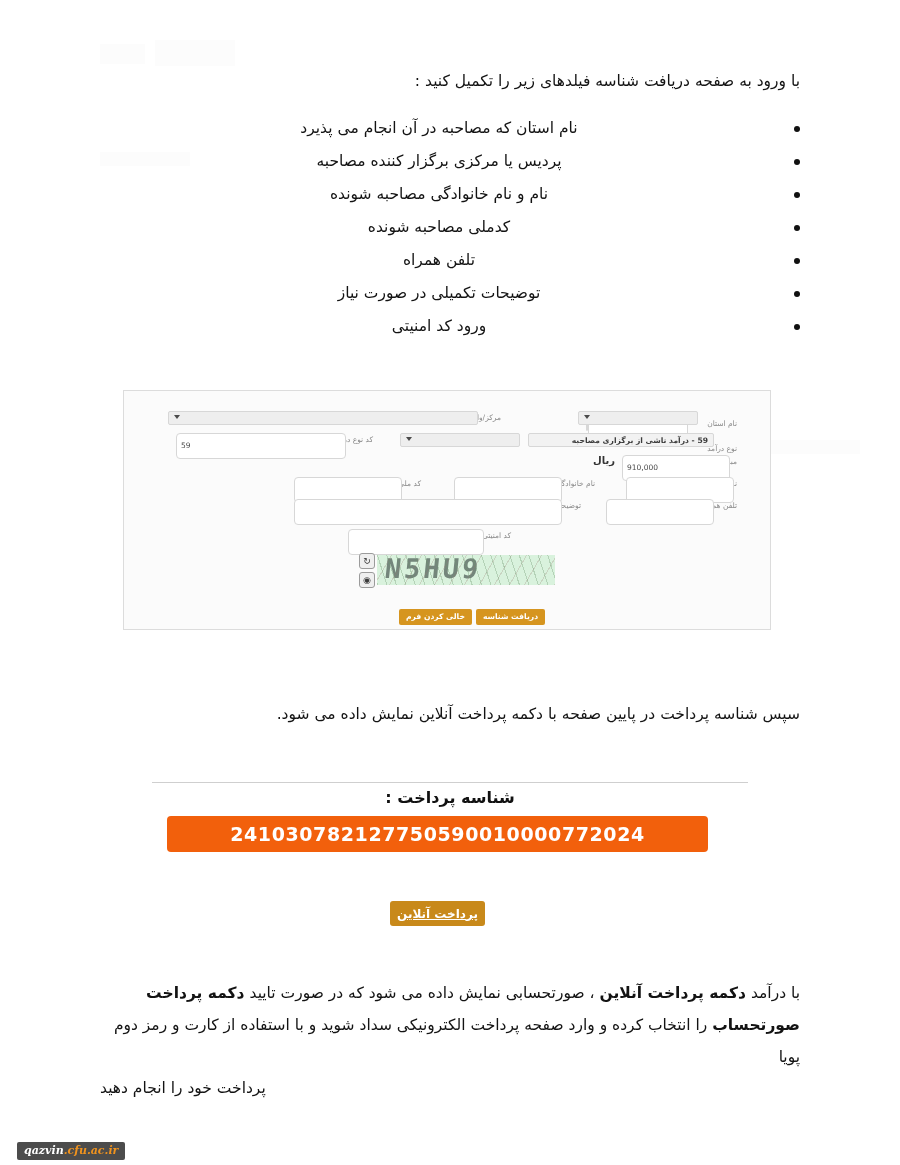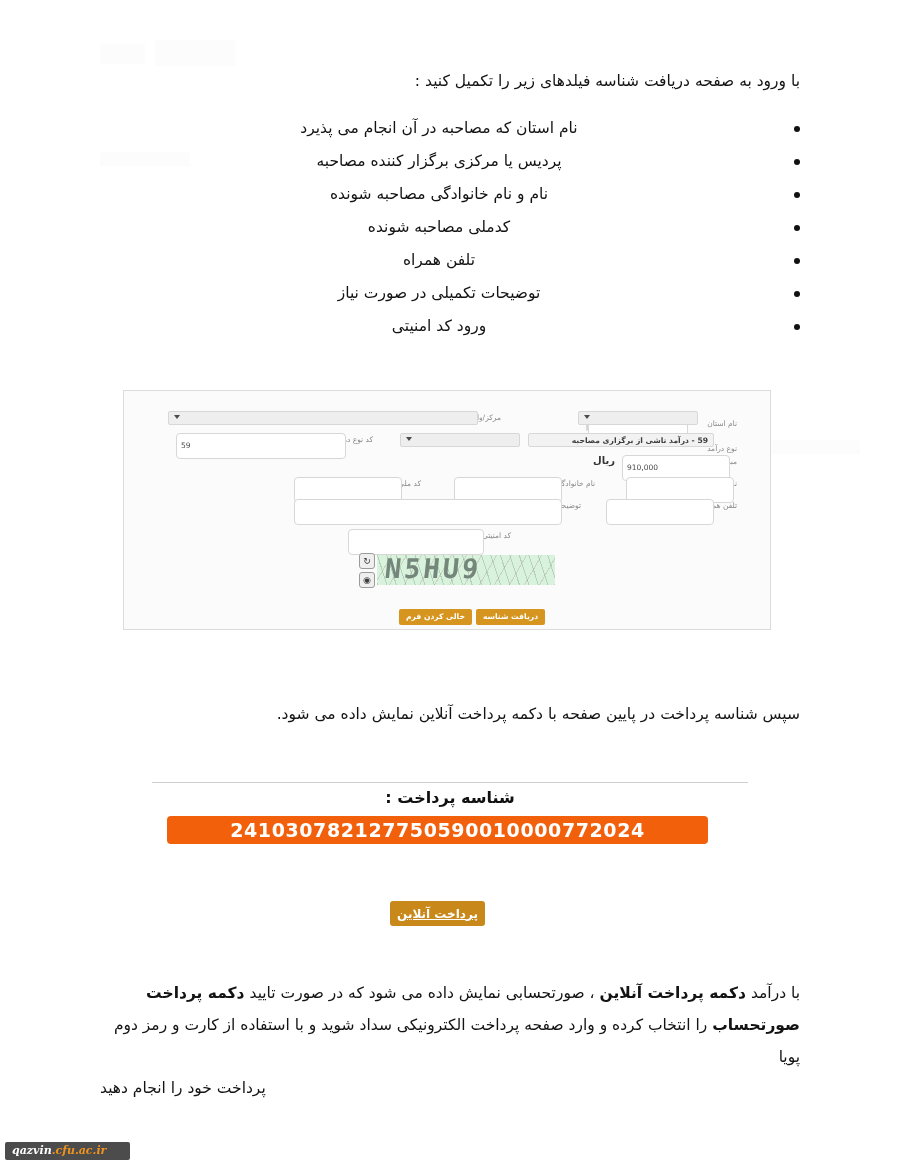--- a/index.html
+++ b/index.html
@@ -252,21 +252,21 @@
     direction: rtl;
     font-size: 16px;
     font-weight: bold;
     color: #111;
   }
   .pay-id-box {
     position: absolute;
     top: 816px;
     left: 167px;
     width: 541px;
-    height: 28px;
+    height: 36px;
     background: #f2600c;
     border-radius: 4px;
     display: flex;
     align-items: center;
     justify-content: center;
   }
   .pay-id-text {
     color: #ffffff;
     font-size: 19px;
     font-weight: bold;
@@ -308,24 +308,24 @@
     font-size: 15.5px;
     line-height: 2.05;
     color: #131313;
   }
   .bottom-par .b { font-weight: bold; }
   .bottom-par .l3 { text-align: left; }
 
   
   .footer-mark {
     position: absolute;
-    left: 5px;
+    left: 17px;
     bottom: 5px;
     background: #4c4c4c;
-    padding: 3px 24px 4px 7px;
+    padding: 3px 7px 4px 7px;
     border-radius: 2px;
     font-family: "DejaVu Serif", serif;
     font-style: italic;
     font-weight: bold;
     font-size: 11px;
     direction: ltr;
     line-height: 1;
   }
   .footer-mark .w { color: #ffffff; }
   .footer-mark .o { color: #f0931e; }

